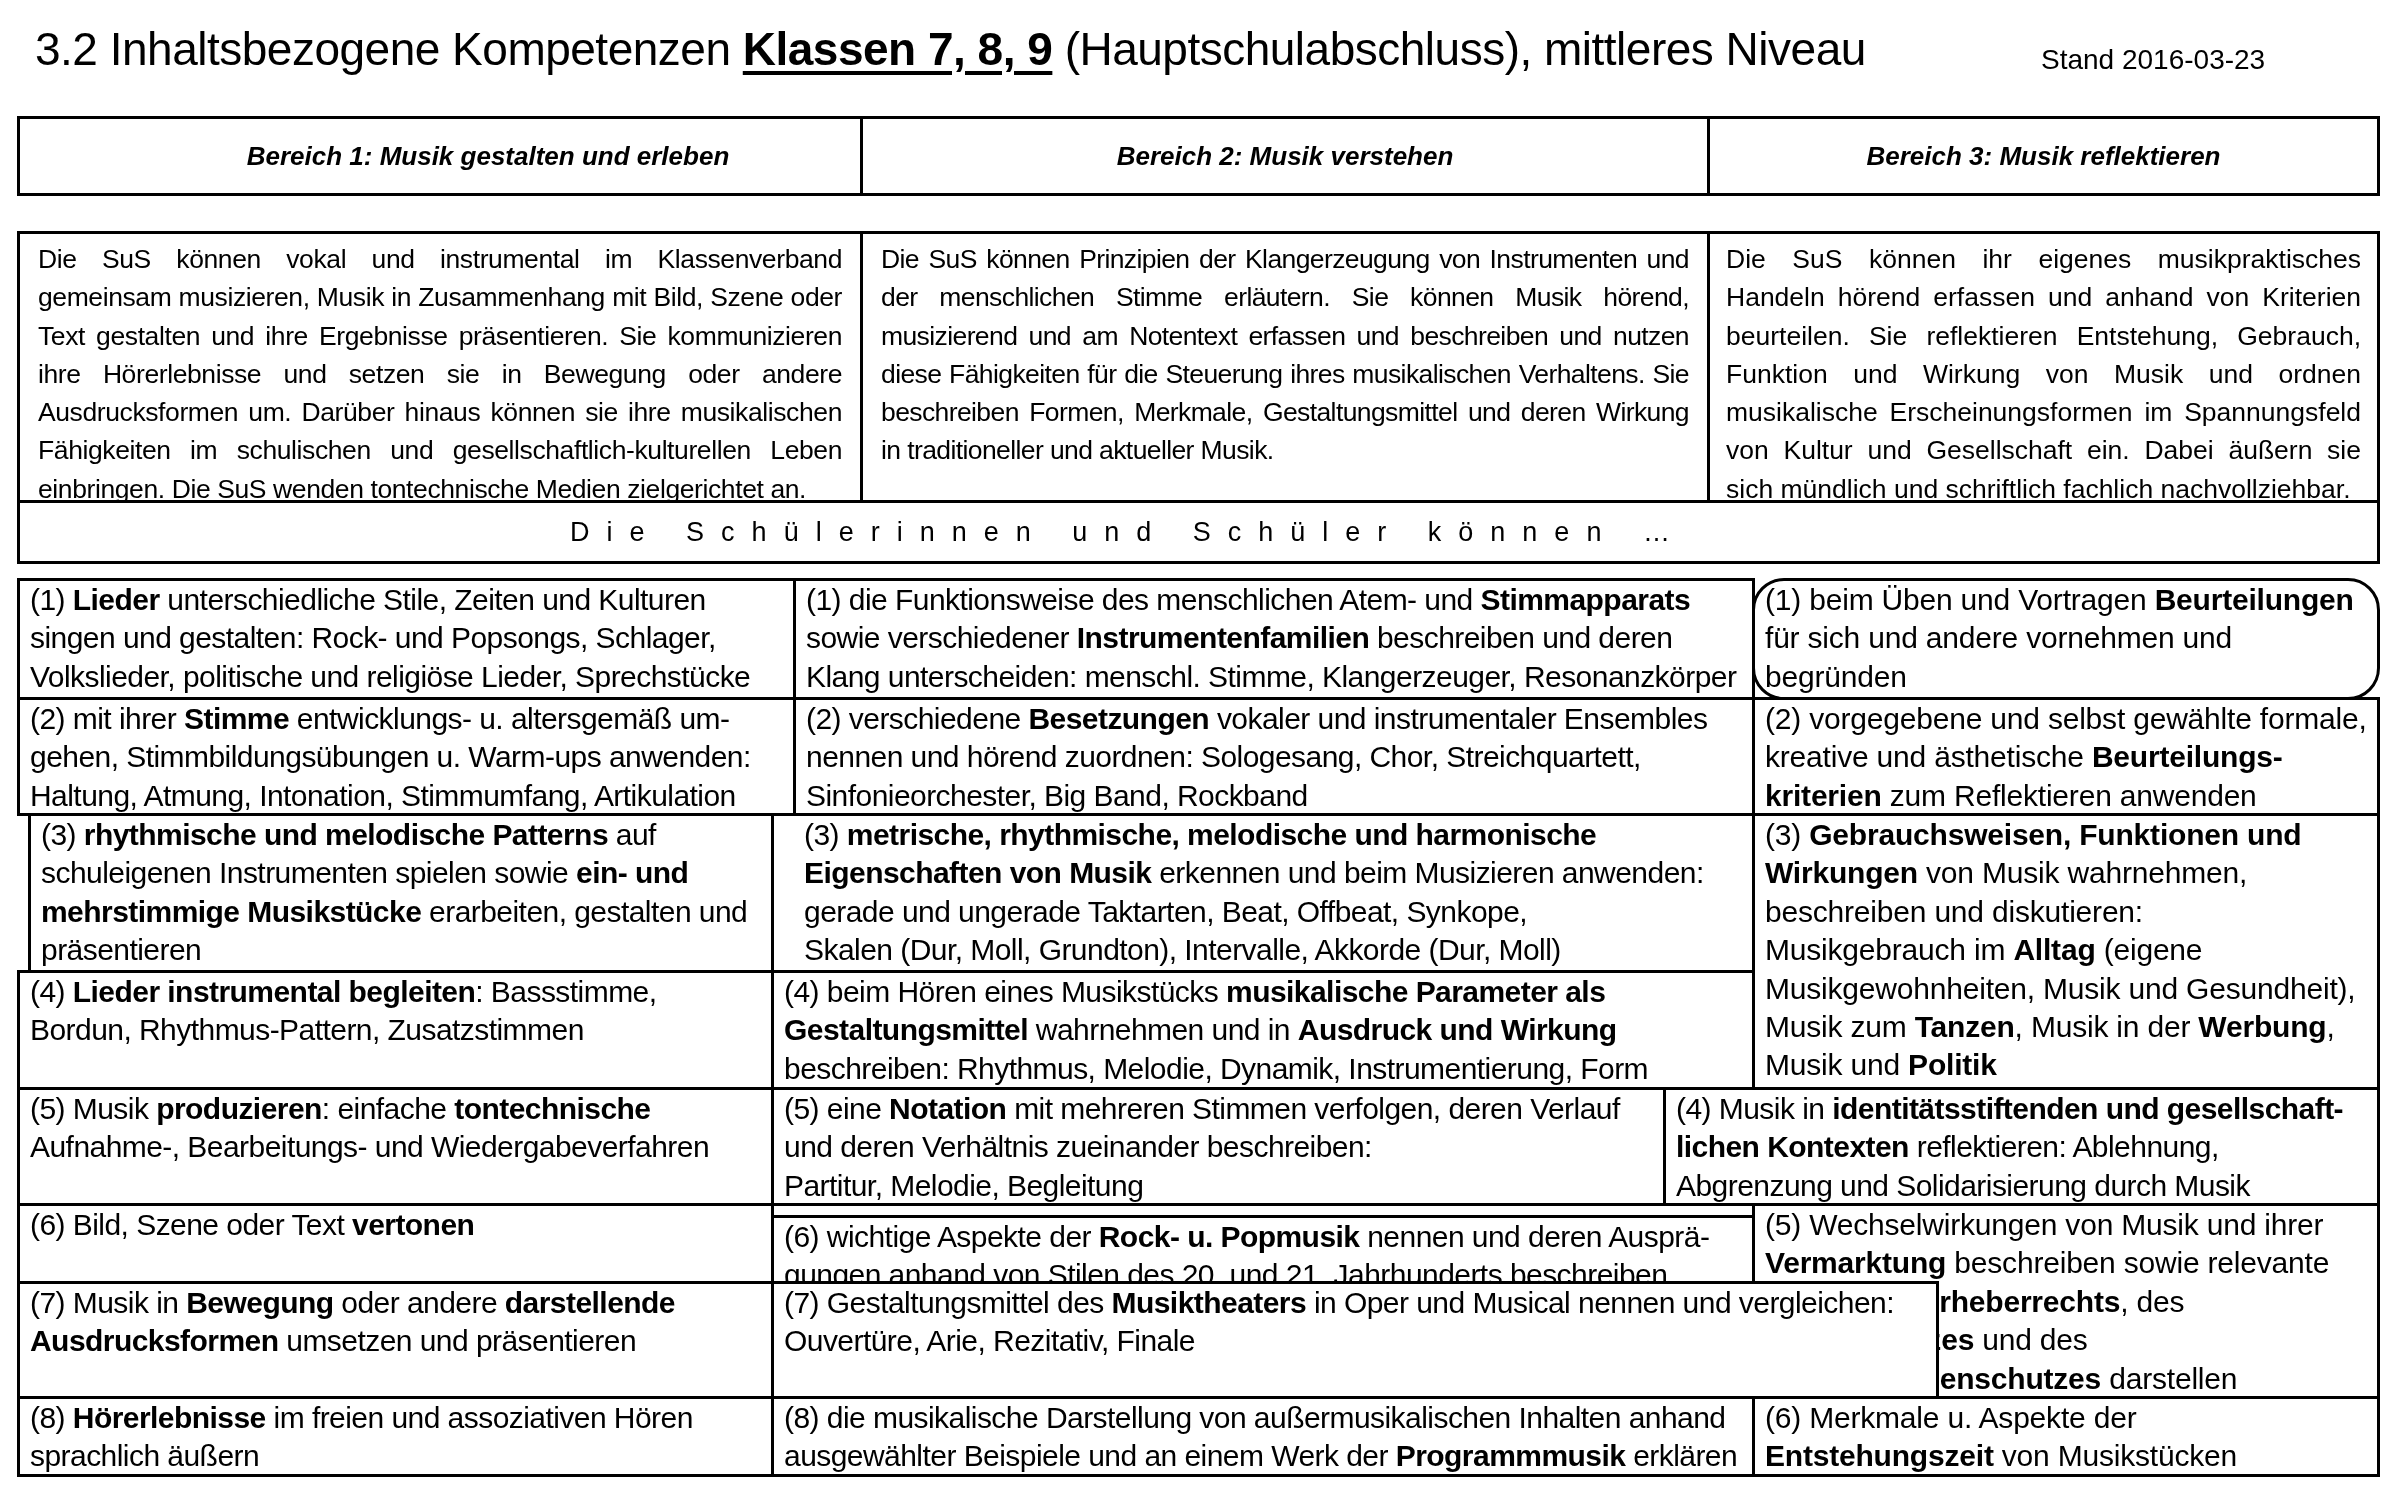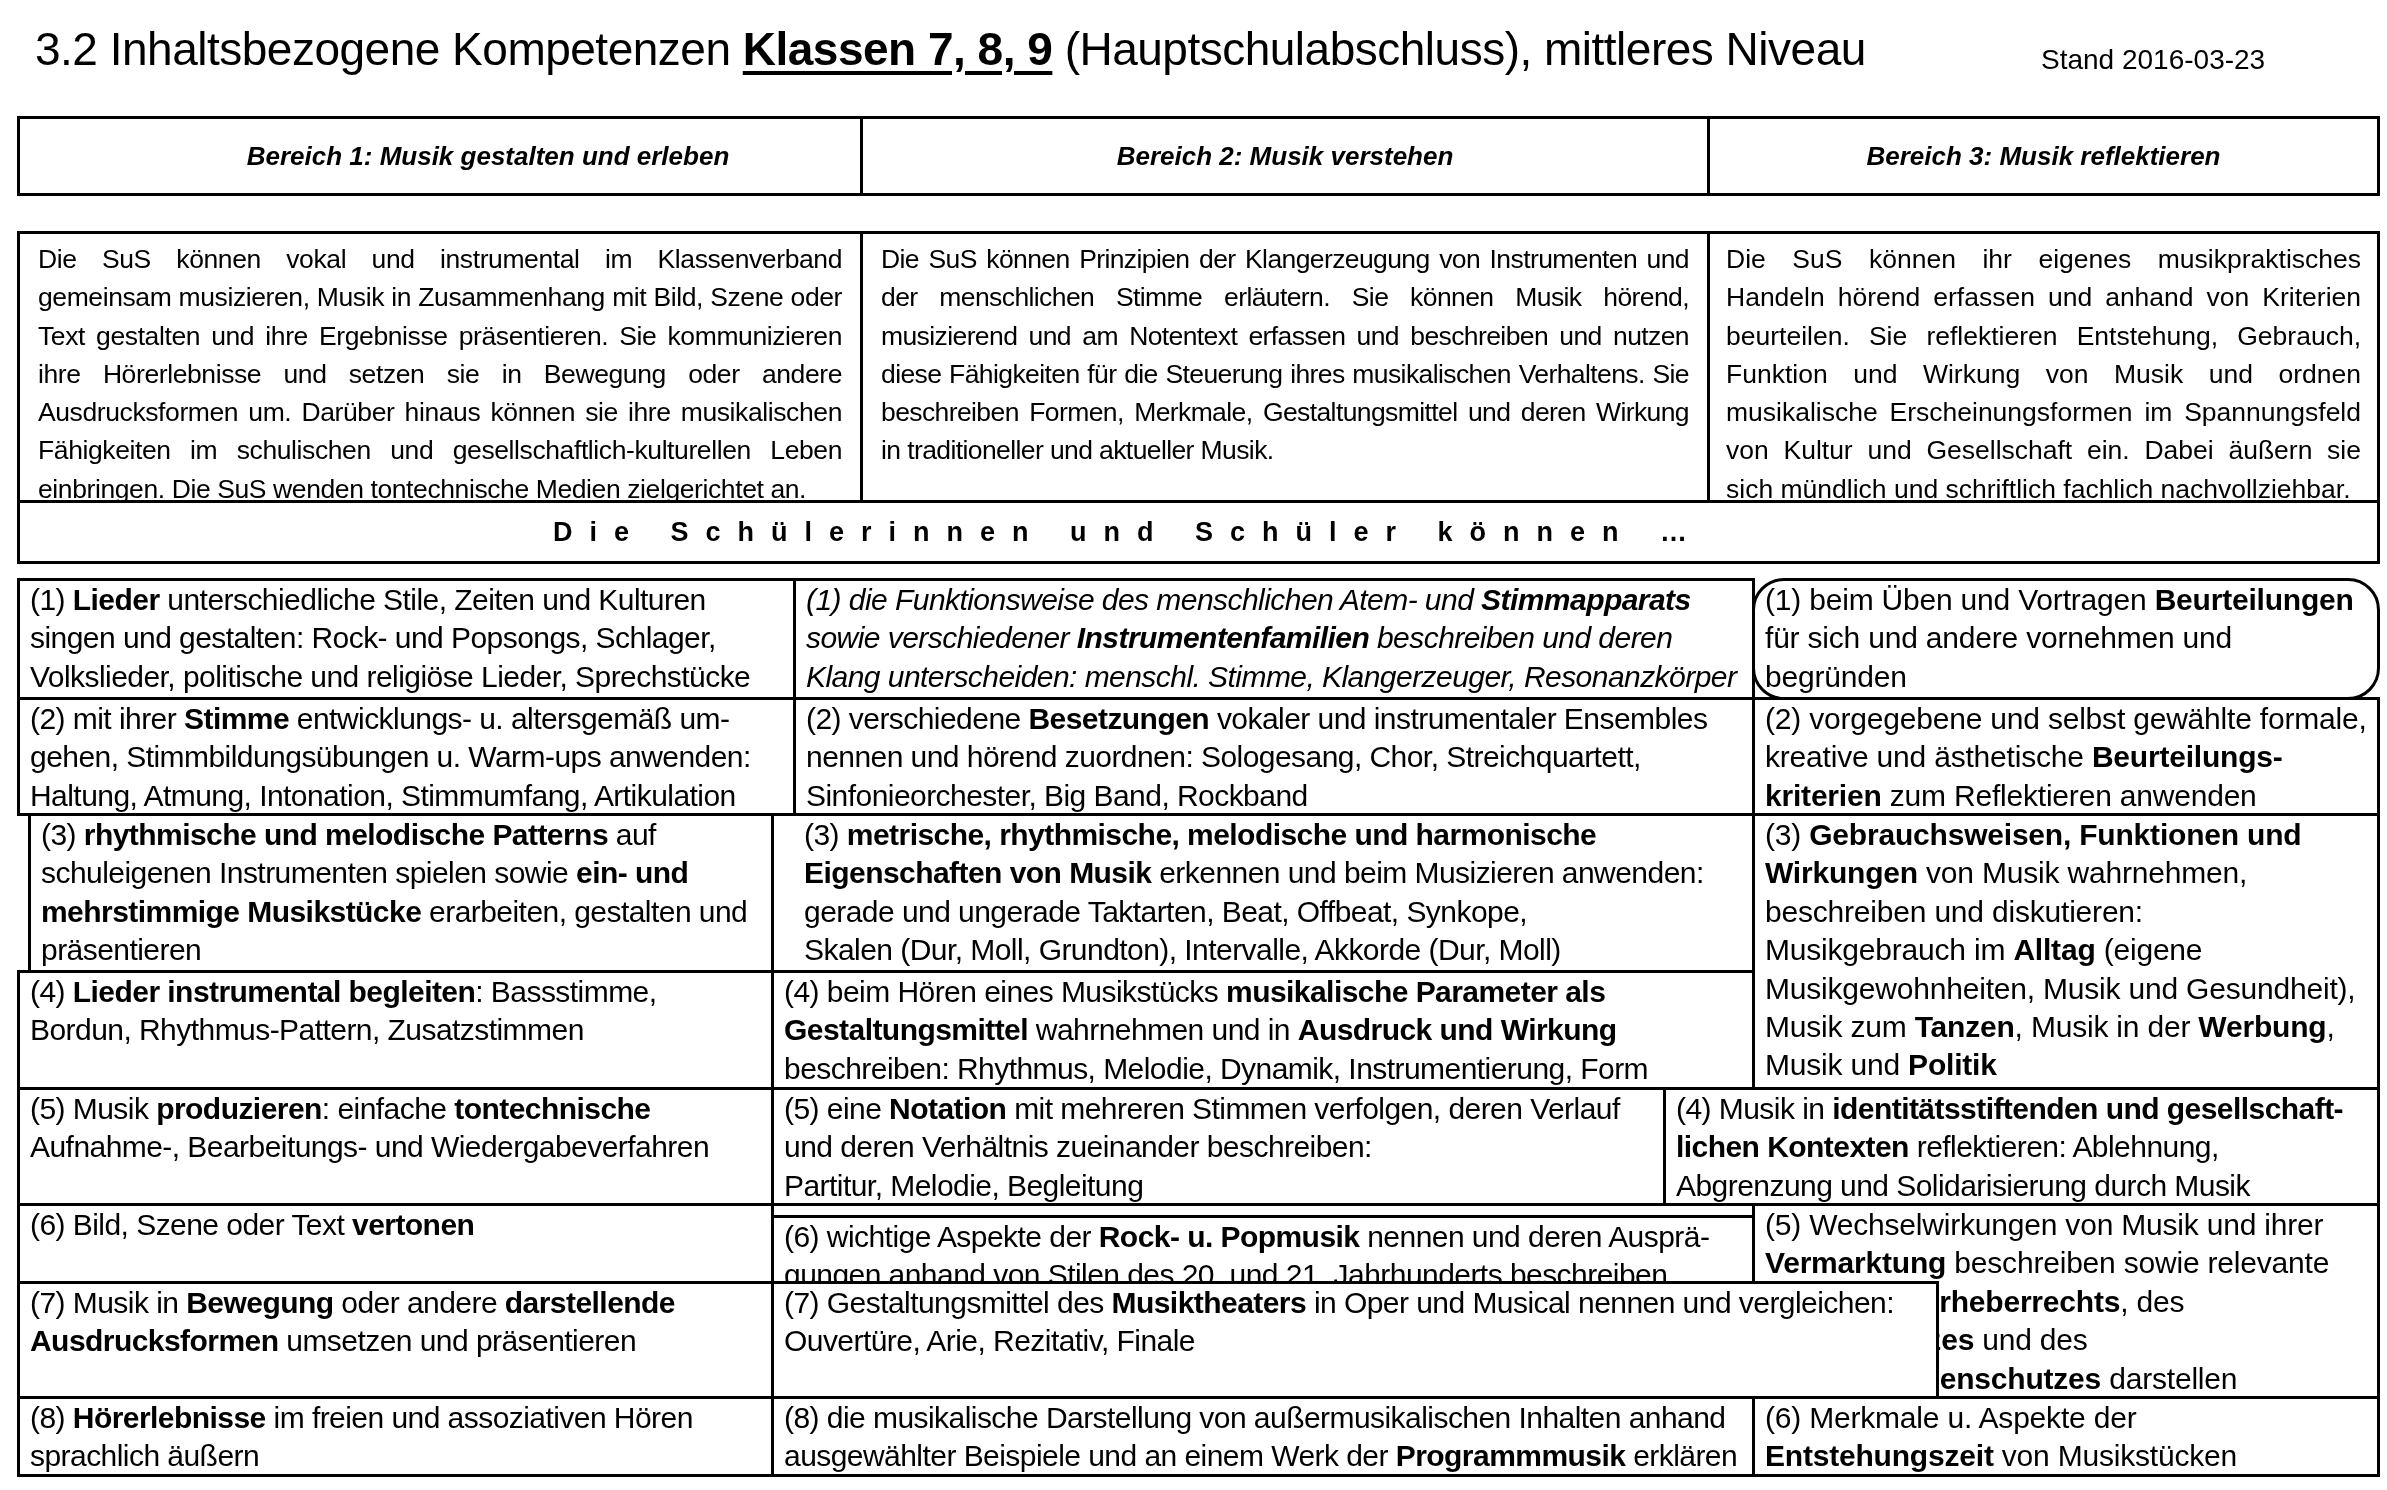--- a/index.html
+++ b/index.html
@@ -23,24 +23,24 @@
 <div class="stand">Stand 2016-03-23</div>
 
 <div class="cell hdr" style="left:17px;top:116px;width:942px;height:80px;">Bereich 1: Musik gestalten und erleben</div>
 <div class="cell hdr" style="left:860px;top:116px;width:850px;height:80px;">Bereich 2: Musik verstehen</div>
 <div class="cell hdr" style="left:1707px;top:116px;width:673px;height:80px;">Bereich 3: Musik reflektieren</div>
 
 <div class="cell desc" style="left:17px;top:193px;width:846px;height:310px;letter-spacing:-0.4px;">Die SuS können vokal und instrumental im Klassenverband gemeinsam musizieren, Musik in Zusammenhang mit Bild, Szene oder Text gestalten und ihre Ergebnisse präsentieren. Sie kommunizieren ihre Hörerlebnisse und setzen sie in Bewegung oder andere Ausdrucksformen um. Darüber hinaus können sie ihre musikalischen Fähigkeiten im schulischen und gesellschaftlich-kulturellen Leben einbringen. Die SuS wenden tontechnische Medien zielgerichtet an.</div>
 <div class="cell desc" style="left:860px;top:193px;width:850px;height:310px;letter-spacing:-0.6px;">Die SuS können Prinzipien der Klangerzeugung von Instrumenten und der menschlichen Stimme erläutern. Sie können Musik hörend, musizierend und am Notentext erfassen und beschreiben und nutzen diese Fähigkeiten für die Steuerung ihres musikalischen Verhaltens. Sie beschreiben Formen, Merkmale, Gestaltungsmittel und deren Wirkung in traditioneller und aktueller Musik.</div>
 <div class="cell desc" style="left:1707px;top:193px;width:673px;height:310px;padding-left:16px;padding-right:16px;">Die SuS können ihr eigenes musikpraktisches Handeln hörend erfassen und anhand von Kriterien beurteilen. Sie reflektieren Entstehung, Gebrauch, Funktion und Wirkung von Musik und ordnen musikalische Erscheinungsformen im Spannungsfeld von Kultur und Gesellschaft ein. Dabei äußern sie sich mündlich und schriftlich fachlich nachvollziehbar.</div>
 
-<div class="cell band" style="left:17px;top:500px;width:2363px;height:64px;font-weight:bold;">Die Schülerinnen und Schüler können …</div>
+<div class="cell band" style="left:17px;top:500px;width:2363px;height:64px;">Die Schülerinnen und Schüler können …</div>
 
 <div class="cell item" style="left:17px;top:578px;width:779px;height:122px;"><span>(1) </span><b>Lieder</b><span> unterschiedliche Stile, Zeiten und Kulturen singen und gestalten: Rock- und Popsongs, Schlager, Volkslieder, politische und religiöse Lieder, Sprechstücke</span></div>
-<div class="cell item" style="left:793px;top:578px;width:962px;height:122px;font-style:italic;"><span>(1) die Funktionsweise des menschlichen Atem- und </span><b>Stimmapparats</b><span> sowie verschiedener </span><b>Instrumentenfamilien</b><span> beschreiben und deren Klang unterscheiden: menschl. Stimme, Klangerzeuger, Resonanzkörper</span></div>
+<div class="cell item" style="left:793px;top:578px;width:962px;height:122px;"><span>(1) die Funktionsweise des menschlichen Atem- und </span><b>Stimmapparats</b><span> sowie verschiedener </span><b>Instrumentenfamilien</b><span> beschreiben und deren Klang unterscheiden: menschl. Stimme, Klangerzeuger, Resonanzkörper</span></div>
 <div class="cell item wide" style="left:1752px;top:578px;width:628px;height:122px;border-radius:32px;"><span>(1) beim Üben und Vortragen </span><b>Beurteilungen</b><span>
 für sich und andere vornehmen und begründen</span></div>
 
 <div class="cell item" style="left:17px;top:697px;width:779px;height:119px;"><span>(2) mit ihrer </span><b>Stimme</b><span> entwicklungs- u.  altersgemäß um-gehen, Stimmbildungsübungen u. Warm-ups anwenden: Haltung, Atmung, Intonation, Stimmumfang, Artikulation</span></div>
 <div class="cell item" style="left:793px;top:697px;width:962px;height:119px;"><span>(2) verschiedene </span><b>Besetzungen</b><span> vokaler und instrumentaler Ensembles nennen und hörend zuordnen: Sologesang, Chor, Streichquartett, Sinfonieorchester, Big Band, Rockband</span></div>
 <div class="cell item wide" style="left:1752px;top:697px;width:628px;height:119px;"><span>(2) vorgegebene und selbst gewählte formale, kreative und ästhetische </span><b>Beurteilungs-kriterien</b><span> zum Reflektieren anwenden</span></div>
 
 <div class="cell item" style="left:28px;top:813px;width:757px;height:204px;"><span>(3) </span><b>rhythmische und melodische Patterns</b><span> auf schuleigenen Instrumenten spielen sowie </span><b>ein- und mehrstimmige Musikstücke</b><span> erarbeiten, gestalten und präsentieren</span></div>
 <div class="cell item" style="left:771px;top:813px;width:984px;height:160px;white-space:pre-line;padding-left:30px;"><span>(3) </span><b>metrische, rhythmische, melodische und harmonische Eigenschaften von Musik</b><span> erkennen und beim Musizieren anwenden:
 gerade und ungerade Taktarten, Beat, Offbeat, Synkope,

